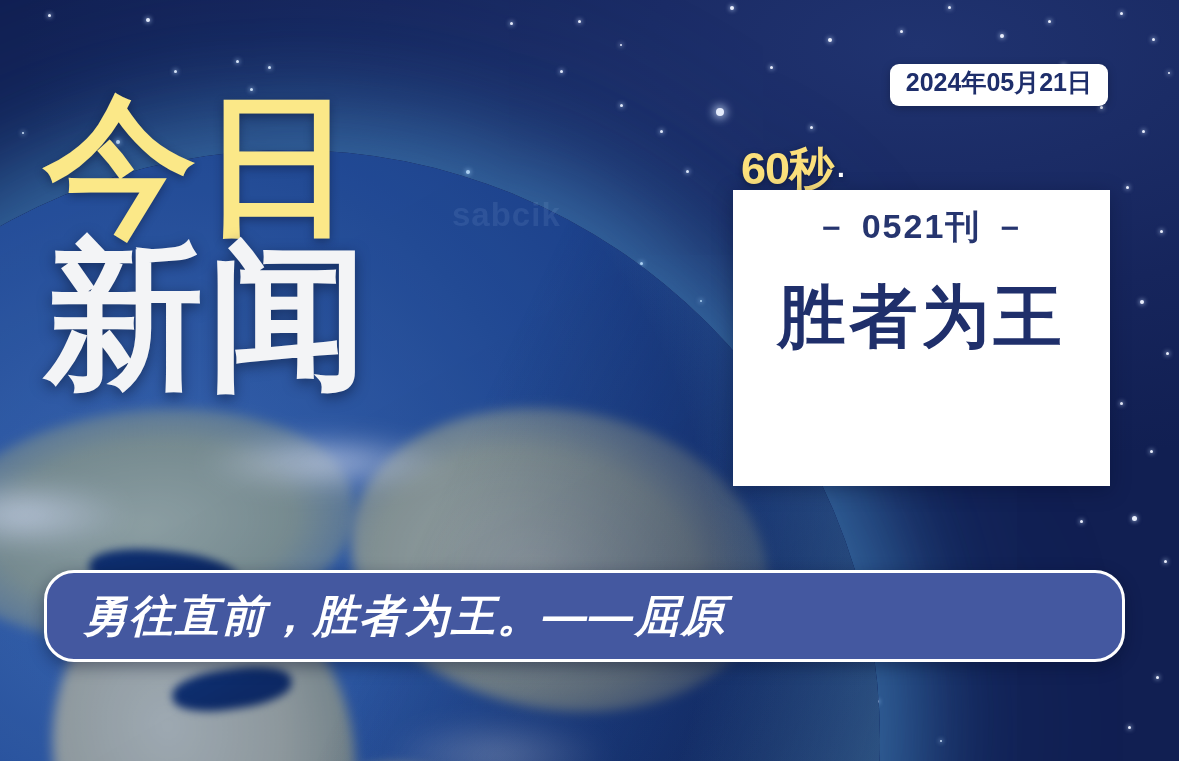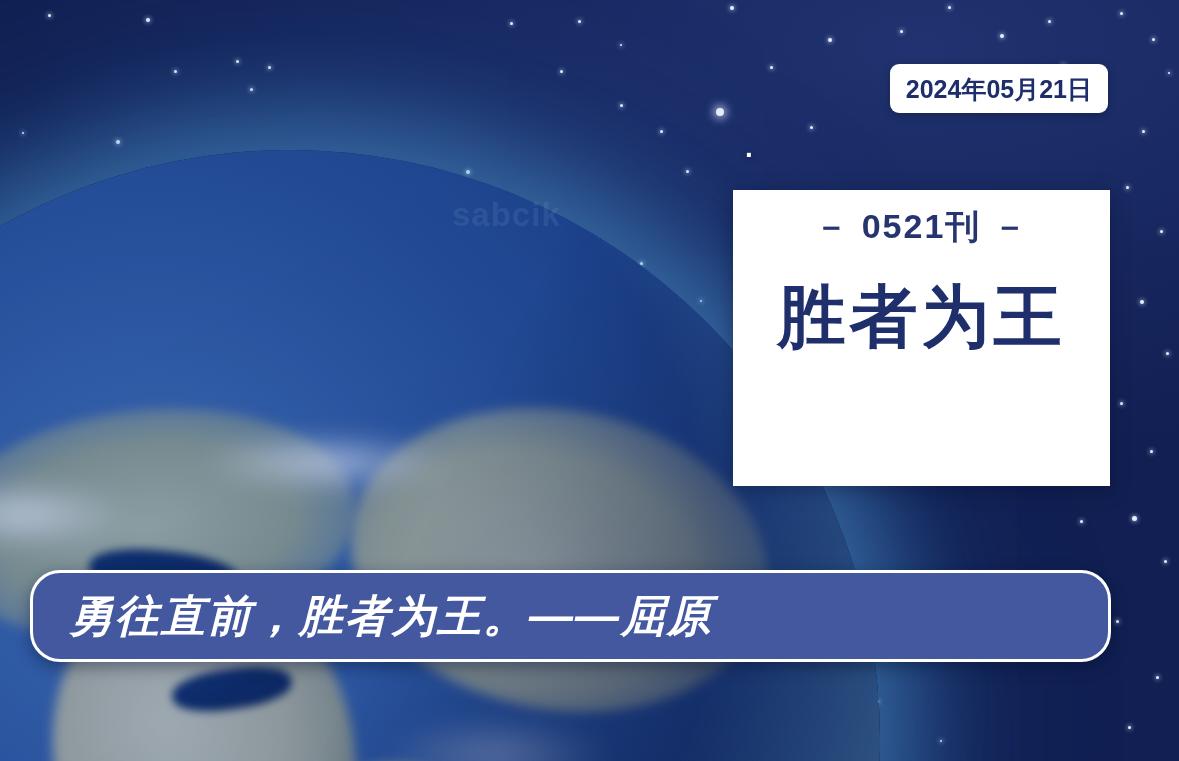--- a/index.html
+++ b/index.html
@@ -105,21 +105,21 @@
     letter-spacing:4px;
     text-shadow:0 4px 14px rgba(10,20,50,.55);
   }
 
   
   .date-badge{
     position:absolute; right:71px; top:64px;
     background:#ffffff;
     color:#1e2e6b;
     font-size:25px; font-weight:700;
-    padding:9px 16px 7px;
+    padding:2px 16px 7px;
     border-radius:9px;
     letter-spacing:0px;
     box-shadow:0 2px 8px rgba(0,0,0,.25);
     white-space:nowrap;
   }
 
   
   .tagline{
     position:absolute; left:741px; top:139px;
     display:flex; align-items:baseline;
@@ -150,21 +150,21 @@
     white-space:nowrap;
   }
   .lunar{
     margin-top:22px;
     color:#1f2f6b; font-size:68px; font-weight:700; letter-spacing:4px;
     white-space:nowrap;
   }
 
   
   .quote-bar{
-    position:absolute; left:30px; top:570px;
+    position:absolute; left:44px; top:570px;
     width:1081px; height:92px;
     background:#4458a0;
     border:3px solid #ffffff;
     border-radius:30px;
     display:flex; align-items:center;
     box-shadow:0 5px 16px rgba(5,12,40,.40);
   }
   .quote-text{
     margin-left:36px;
     color:#ffffff;
@@ -247,24 +247,29 @@
       <div class="cloud c2"></div>
 
       <div class="cloud c4"></div>
       <div class="earth-tint"></div>
       <div class="limb"></div>
     </div>
   </div>
 
   <div class="watermark">sabcik</div>
 
+  <div class="title-block">
+    <div class="title-jinri">今日</div>
+    <div class="title-xinwen">新闻</div>
+  </div>
 
   <div class="date-badge">2024年05月21日</div>
 
   <div class="tagline">
+    <span class="tag-60">60秒</span>
     <span class="tag-dot">·</span>
   </div>
 
   <div class="info-card">
     <div class="issue">－ 0521刊 －</div>
     <div class="lunar">胜者为王</div>
   </div>
 
   <div class="quote-bar">
     <div class="quote-text">勇往直前，胜者为王。——屈原</div>

